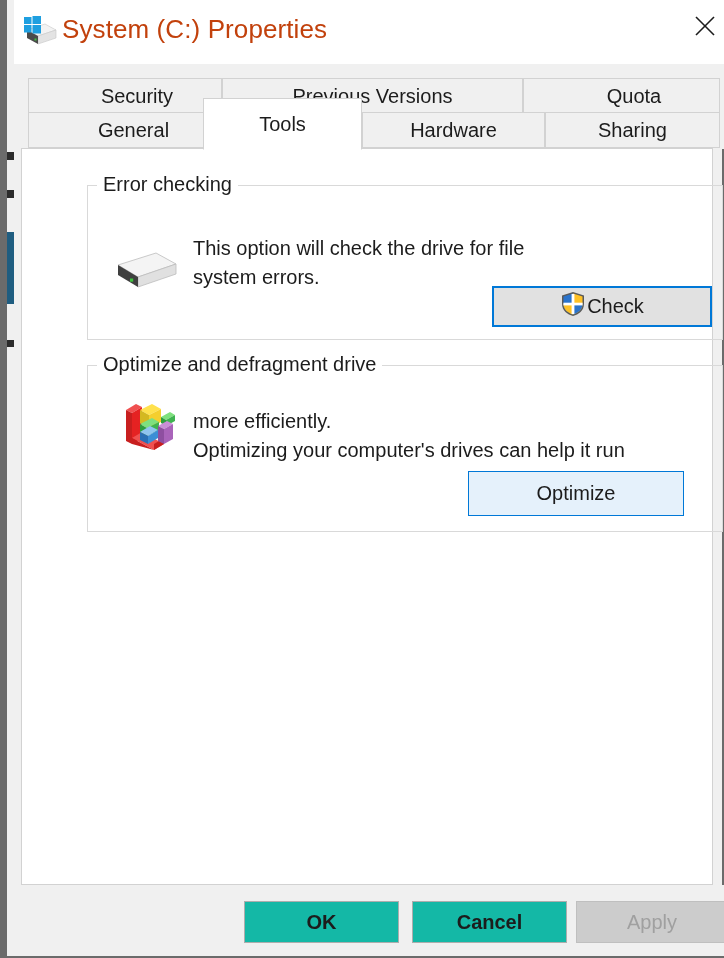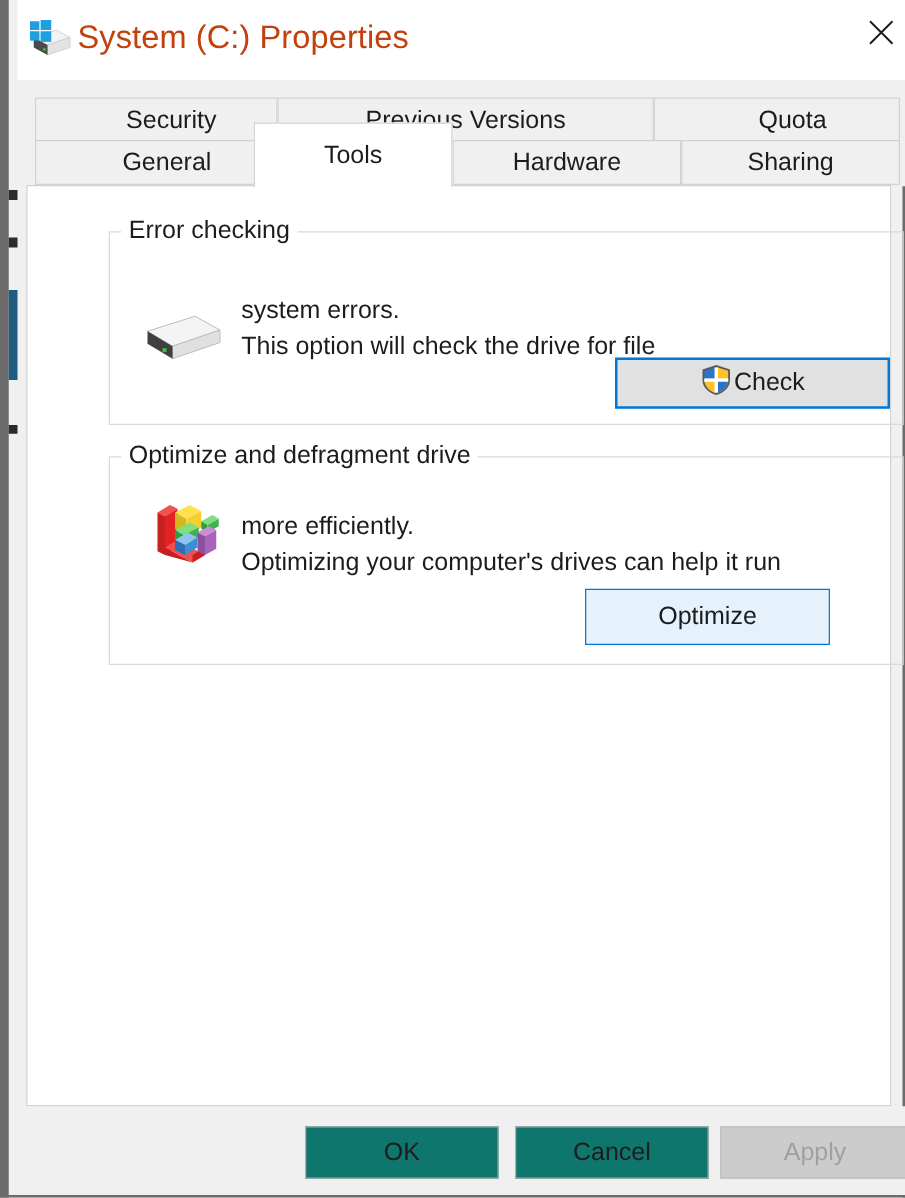--- a/index.html
+++ b/index.html
@@ -188,21 +188,21 @@
     cursor: default;
   }
   #check-button {
     left: 404px; top: 100px;
     width: 220px; height: 41px;
     background: #e1e1e1;
     border: 2px solid #0078d7;
   }
   #optimize-button {
     left: 380px; top: 105px;
-    width: 196px; height: 45px;
+    width: 216px; height: 45px;
     background: #e5f1fb;
     border: 1px solid #0078d7;
   }
   #check-shield {
     margin-right: 1px;
     display: block;
   }
 
   
   #footer {
@@ -217,23 +217,24 @@
     top: 16px;
     height: 42px;
     box-sizing: border-box;
     display: flex;
     align-items: center;
     justify-content: center;
     font-size: 20px;
     cursor: default;
   }
   .footer-button.enabled {
-    background: #0f766e;
+    background: #14b8a6;
     border: 1px solid #adadad;
     color: #1c1c1c;
+    font-weight: bold;
   }
   .footer-button.disabled {
     background: #cccccc;
     border: 1px solid #bfbfbf;
     color: #a0a0a0;
   }
   #ok-button     { left: 230px; width: 155px; }
   #cancel-button { left: 398px; width: 155px; }
   #apply-button  { left: 562px; width: 152px; }
 </style>
@@ -317,22 +318,22 @@
       <div class="section-icon" style="left:26px; top:62px;">
         <svg width="66" height="48" viewBox="0 0 66 48">
           <polygon points="4,17 42,5 62,16 24,29" fill="#f4f4f4" stroke="#bdbdbd" stroke-width="0.8"></polygon>
           <polygon points="24,29 62,16 62,26 24,39" fill="#e0e0e0" stroke="#bdbdbd" stroke-width="0.8"></polygon>
           <polygon points="4,17 24,29 24,39 4,27" fill="#3f3f3f"></polygon>
           <rect x="16" y="30.5" width="3.2" height="3.2" fill="#3ec13e"></rect>
         </svg>
       </div>
 
       <div class="section-text" style="left:105px; top:48px;">
+        <div>This option will check the drive for file</div>
         <div>system errors.</div>
-        <div>This option will check the drive for file</div>
       </div>
 
       <div class="action-button" id="check-button">
         <span id="check-shield">
           <svg width="26" height="26" viewBox="0 0 26 26">
             <path d="M13 1 L24 4.5 V13 C24 19.5 18.5 23.5 13 25 C7.5 23.5 2 19.5 2 13 V4.5 Z" fill="#5a5a5a"></path>
             <path d="M13 2.6 L22.5 5.6 V13 C22.5 18.7 17.8 22.2 13 23.5 Z" fill="#ffc125"></path>
             <path d="M13 2.6 L3.5 5.6 V13 C3.5 18.7 8.2 22.2 13 23.5 Z" fill="#2a73cc"></path>
             <path d="M13 23.5 C17.8 22.2 22.5 18.7 22.5 13 L13 13 Z" fill="#2a73cc"></path>
             <path d="M13 23.5 C8.2 22.2 3.5 18.7 3.5 13 L13 13 Z" fill="#ffc125"></path>

